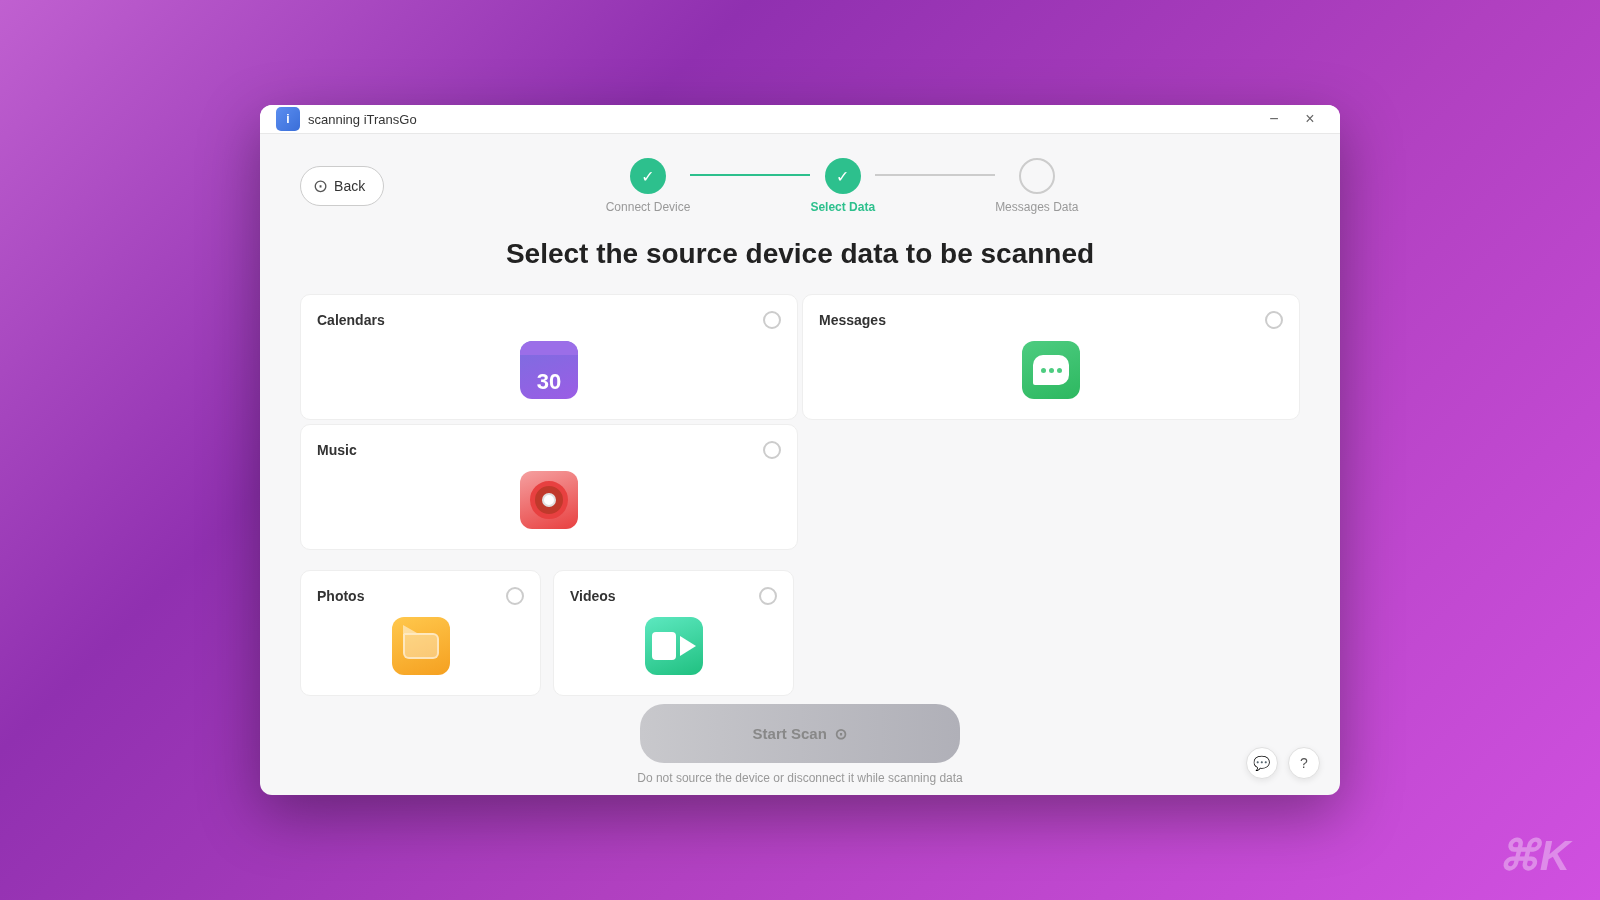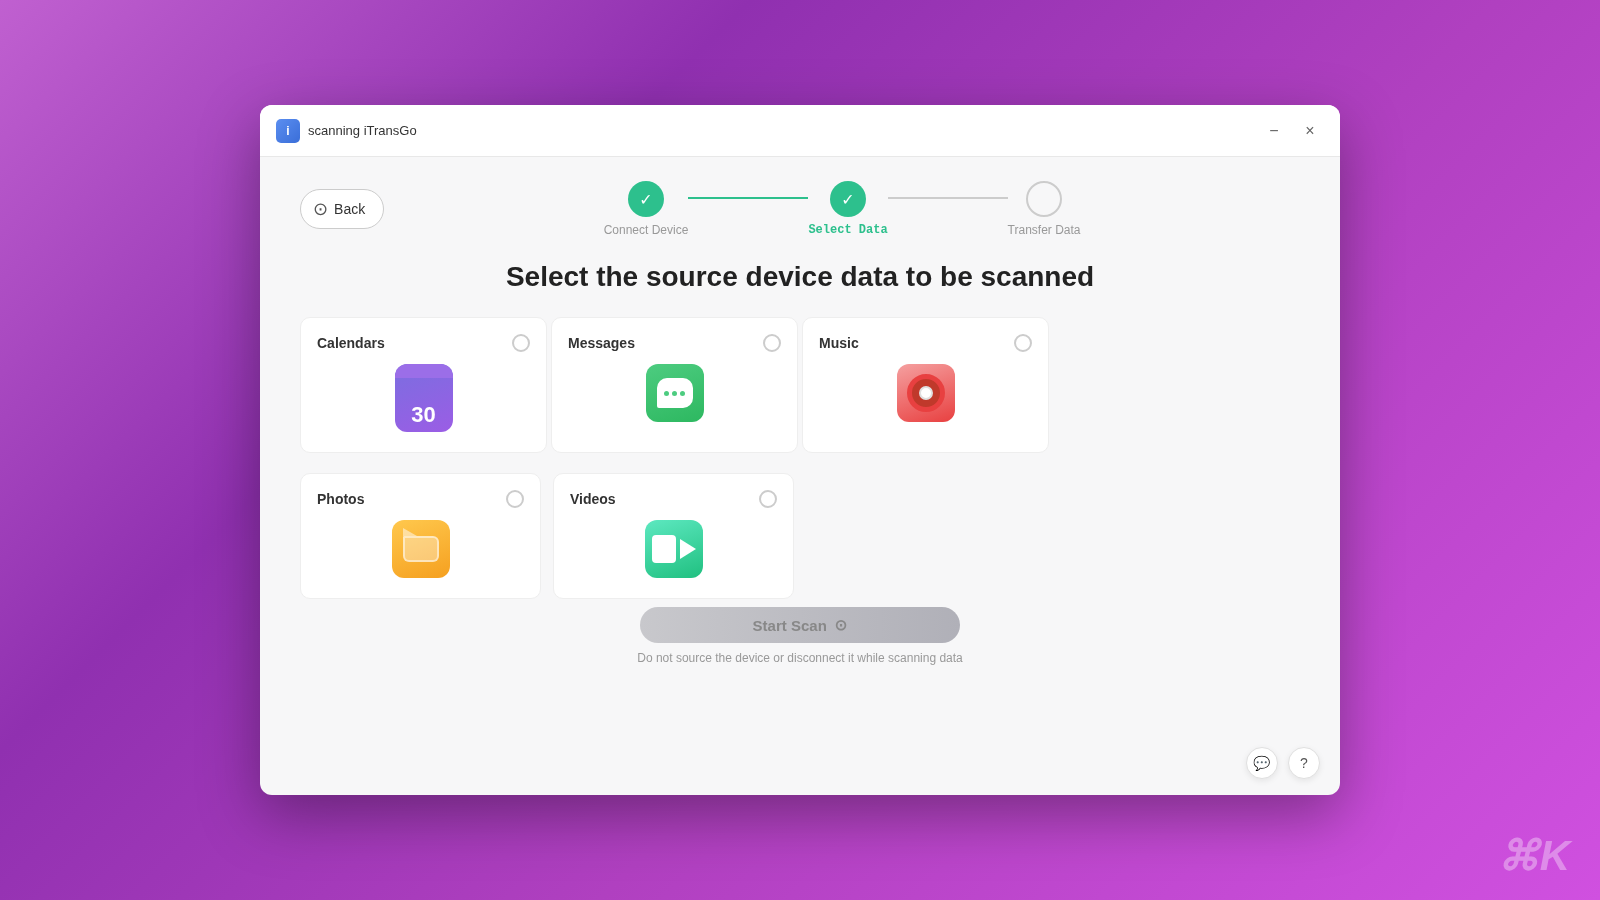--- a/index.html
+++ b/index.html
@@ -161,21 +161,20 @@
 
     .step-label {
       font-size: 12px;
       color: #999;
       white-space: nowrap;
     }
 
     .step-label.active {
       color: #2dc08d;
       font-weight: 600;
-      font-family: Liberation Mono, monospace;
     }
 
     .step-connector {
       width: 120px;
       height: 2px;
       background: #2dc08d;
       margin-bottom: 22px;
     }
 
     .step-connector.inactive {
@@ -219,21 +218,21 @@
     .radio-circle-empty {
       width: 18px;
       height: 18px;
       border-radius: 50%;
       border: 2px solid #ccc;
       background: white;
     }
 
     .data-grid {
       display: grid;
-      grid-template-columns: repeat(4, 1fr);
+      grid-template-columns: repeat(2, 1fr);
       gap: 4px;
       margin-bottom: 20px;
     }
 
     .data-card {
       background: white;
       border-radius: 10px;
       padding: 16px 16px 20px;
       display: flex;
       flex-direction: column;
@@ -252,21 +251,21 @@
 
     .data-card-label {
       font-size: 14px;
       font-weight: 600;
       color: #333;
     }
 
     
     .icon-calendar {
       width: 58px;
-      height: 68px;
+      height: 58px;
       background: linear-gradient(160deg, #7b6ee0, #9b5de5);
       border-radius: 12px;
       display: flex;
       flex-direction: column;
       align-items: center;
       justify-content: flex-end;
       padding-bottom: 6px;
       position: relative;
       overflow: hidden;
     }
@@ -407,21 +406,21 @@
     .start-scan-section {
       display: flex;
       flex-direction: column;
       align-items: center;
       margin-top: 8px;
       gap: 8px;
     }
 
     .start-scan-btn {
       width: 320px;
-      height: 36px;
+      height: 59px;
       background: linear-gradient(90deg, #c8c8cc, #b0b0b8);
       border: none;
       border-radius: 24px;
       font-size: 15px;
       font-weight: 600;
       color: #888;
       cursor: not-allowed;
       display: flex;
       align-items: center;
       justify-content: center;
@@ -512,21 +511,21 @@
 
           <div class="step">
             <div class="step-circle active">✓</div>
             <span class="step-label active">Select Data</span>
           </div>
 
           <div class="step-connector inactive" style="margin-bottom:22px;"></div>
 
           <div class="step">
             <div class="step-circle inactive"></div>
-            <span class="step-label">Transfer Data</span>
+            <span class="step-label">Messages Data</span>
           </div>
 
         </div>
       </div>
     </div>
 
     <h1 class="page-title">Select the source device data to be scanned</h1>
 
 
     <div class="data-grid">

